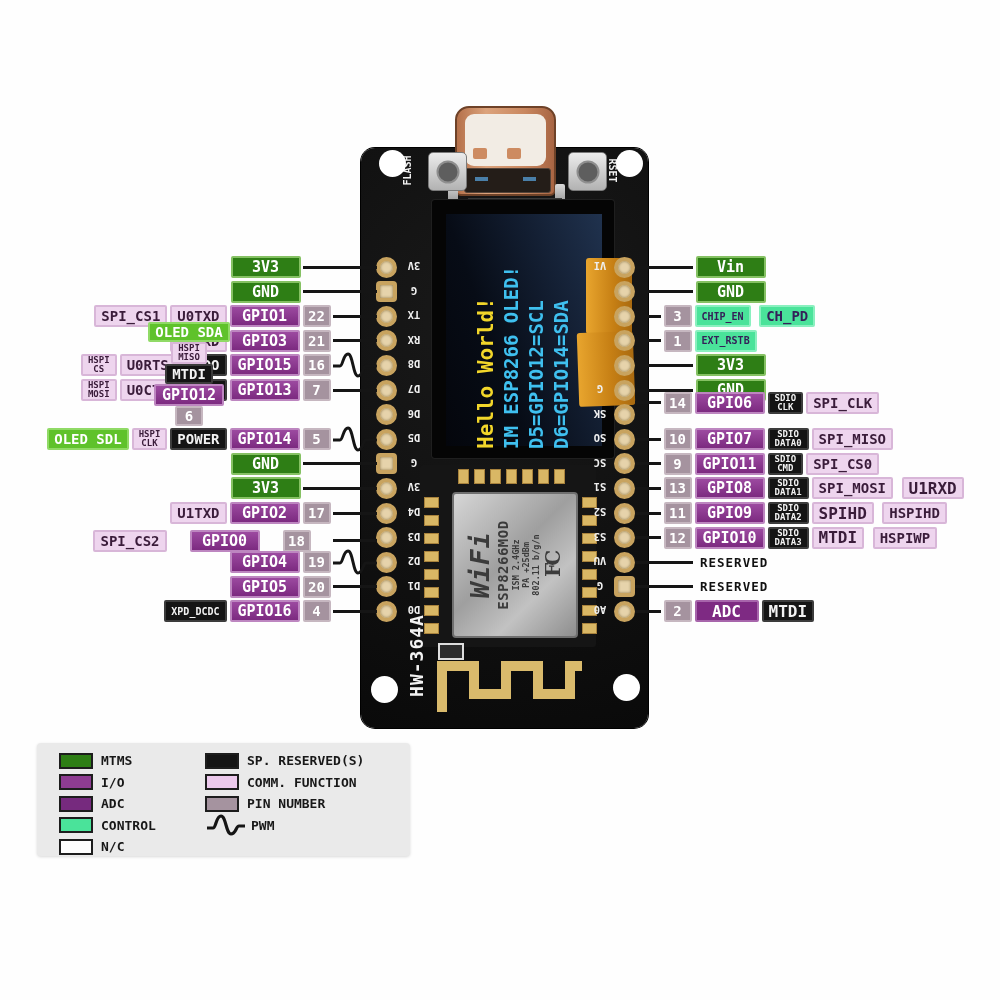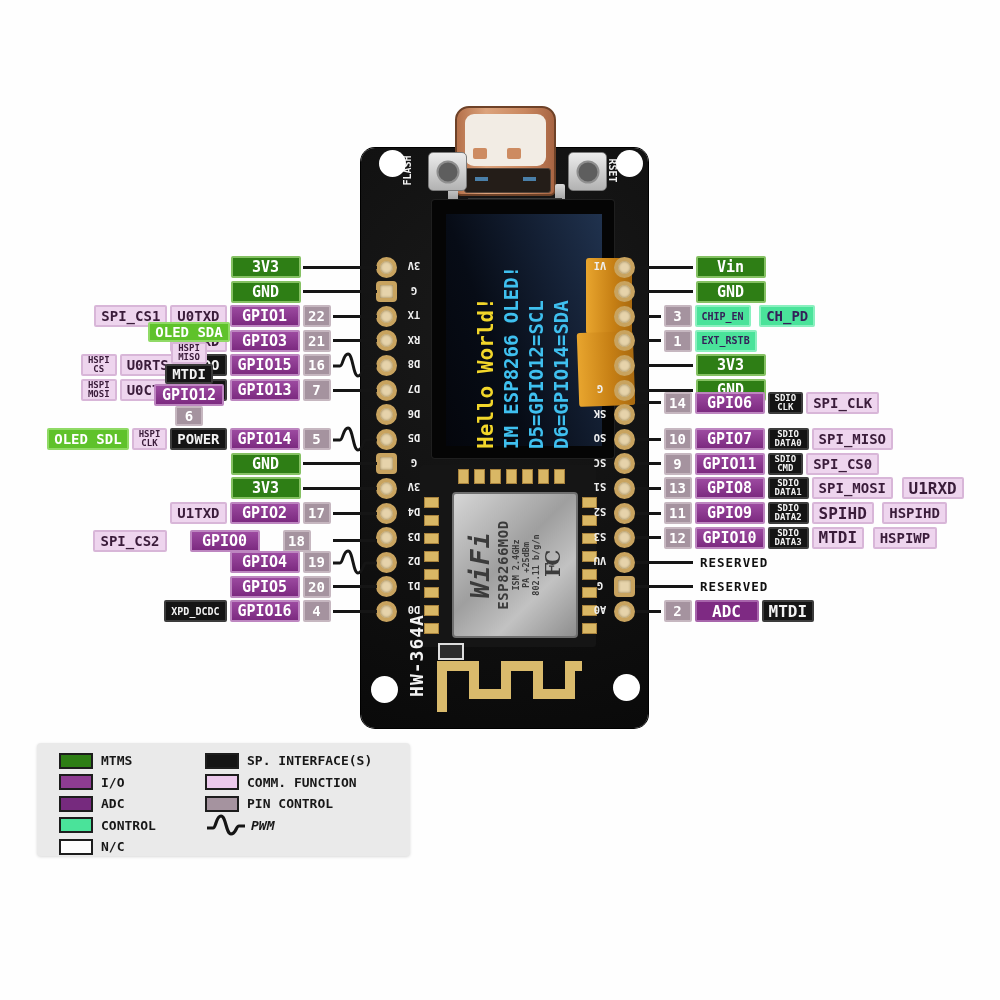--- a/index.html
+++ b/index.html
@@ -483,30 +483,30 @@
       <div class="leg-item" style="left: 22px; top: 73.5px;">
         <div class="leg-sw sw-control"></div>
         <span class="leg-label">CONTROL</span>
       </div>
       <div class="leg-item" style="left: 22px; top: 95px;">
         <div class="leg-sw sw-nc"></div>
         <span class="leg-label">N/C</span>
       </div>
       <div class="leg-item" style="left: 168px; top: 9px;">
         <div class="leg-sw sw-sp"></div>
-        <span class="leg-label">SP. INTERFACE(S)</span>
+        <span class="leg-label">SP. RESERVED(S)</span>
       </div>
       <div class="leg-item" style="left: 168px; top: 30.5px;">
         <div class="leg-sw sw-comm"></div>
         <span class="leg-label">COMM. FUNCTION</span>
       </div>
       <div class="leg-item" style="left: 168px; top: 52px;">
         <div class="leg-sw sw-pin"></div>
-        <span class="leg-label">PIN CONTROL</span>
-      </div>
-      <div class="leg-item" style="left: 168px; top: 73.5px; font-style: italic;">
+        <span class="leg-label">PIN NUMBER</span>
+      </div>
+      <div class="leg-item" style="left: 168px; top: 73.5px;">
         <svg width="42" height="24" style="margin-right: 4px;">
           <path d="M2 15 L8 15 C11 15 11 3 16 3 C21 3 21 21 26 21 C31 21 31 13 34 13 L40 13" stroke="#151515" stroke-width="3.2" fill="none"></path>
         </svg>
         <span class="leg-label">PWM</span>
       </div>
     </div>
 </div>
 
 </body></html>

